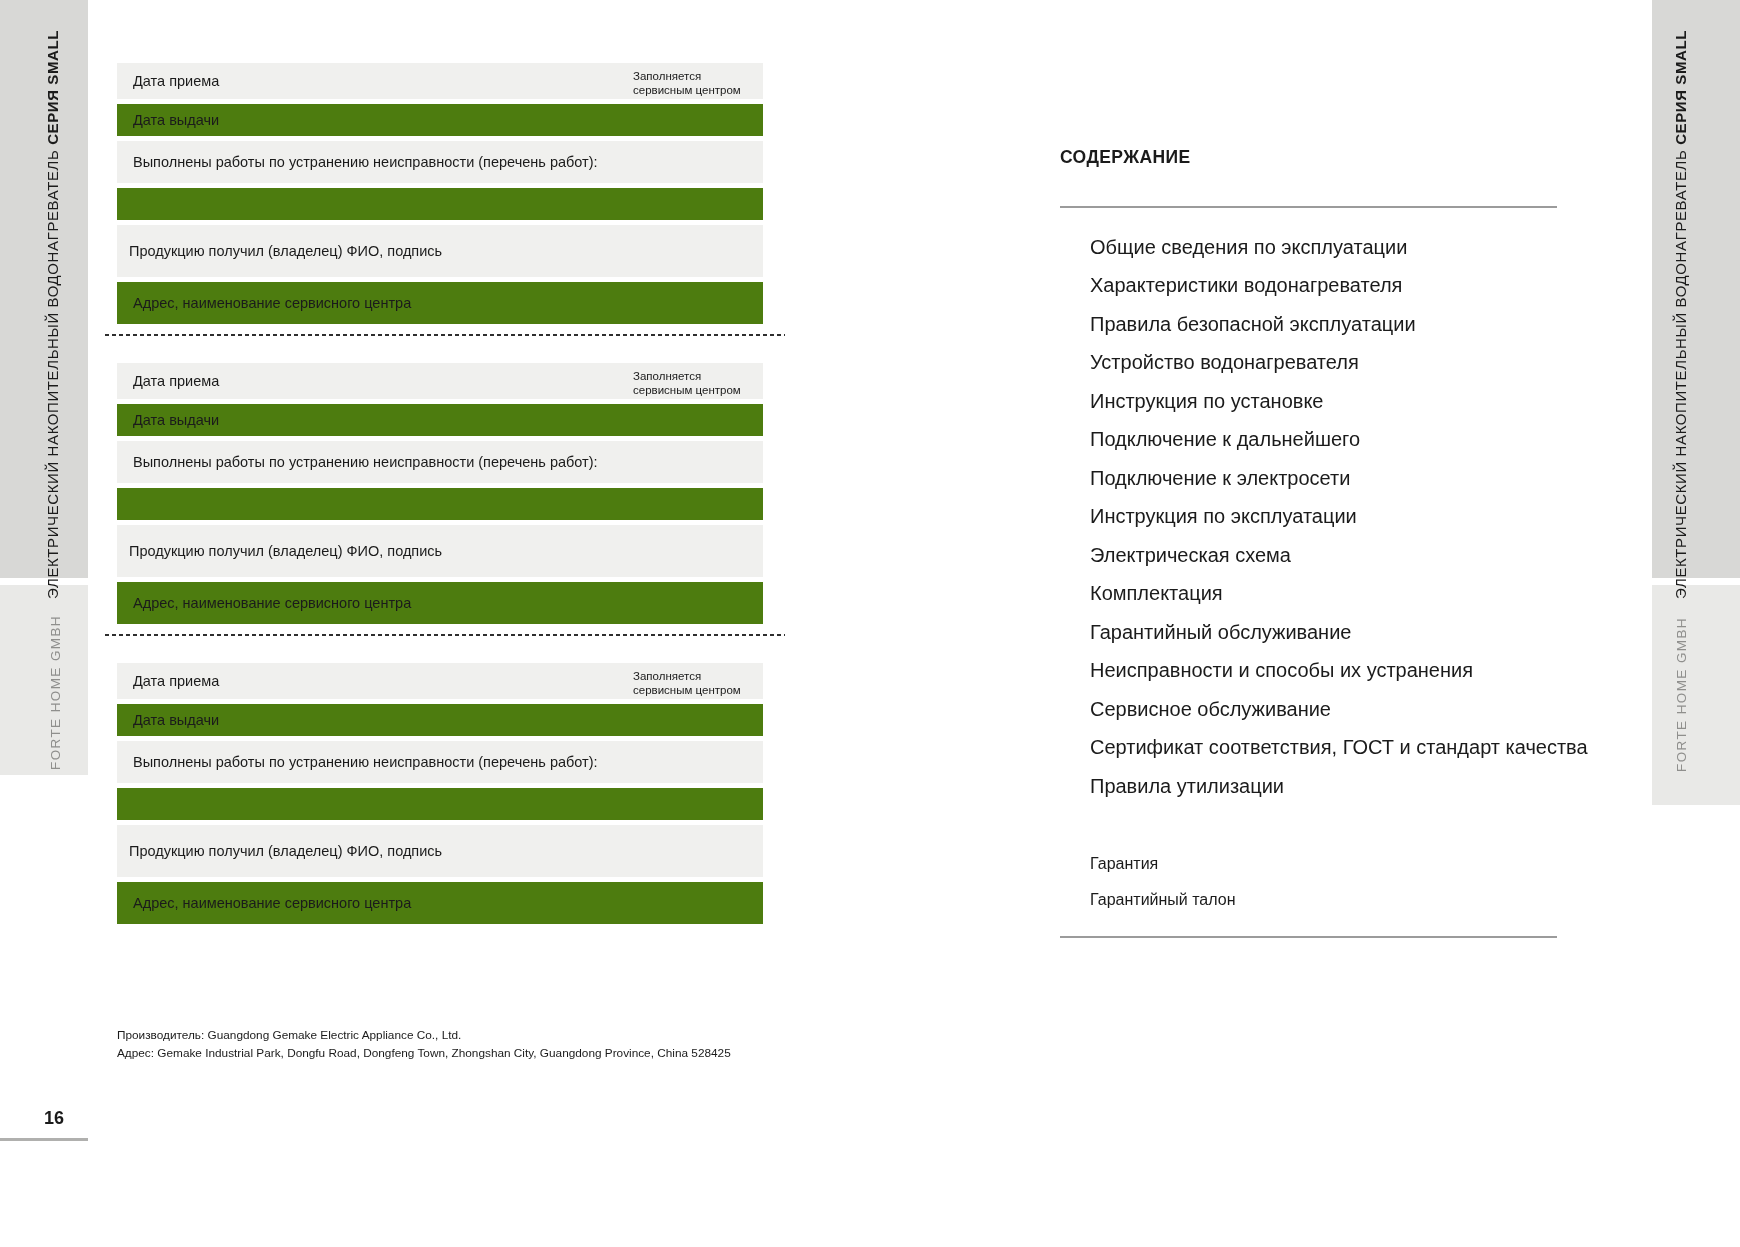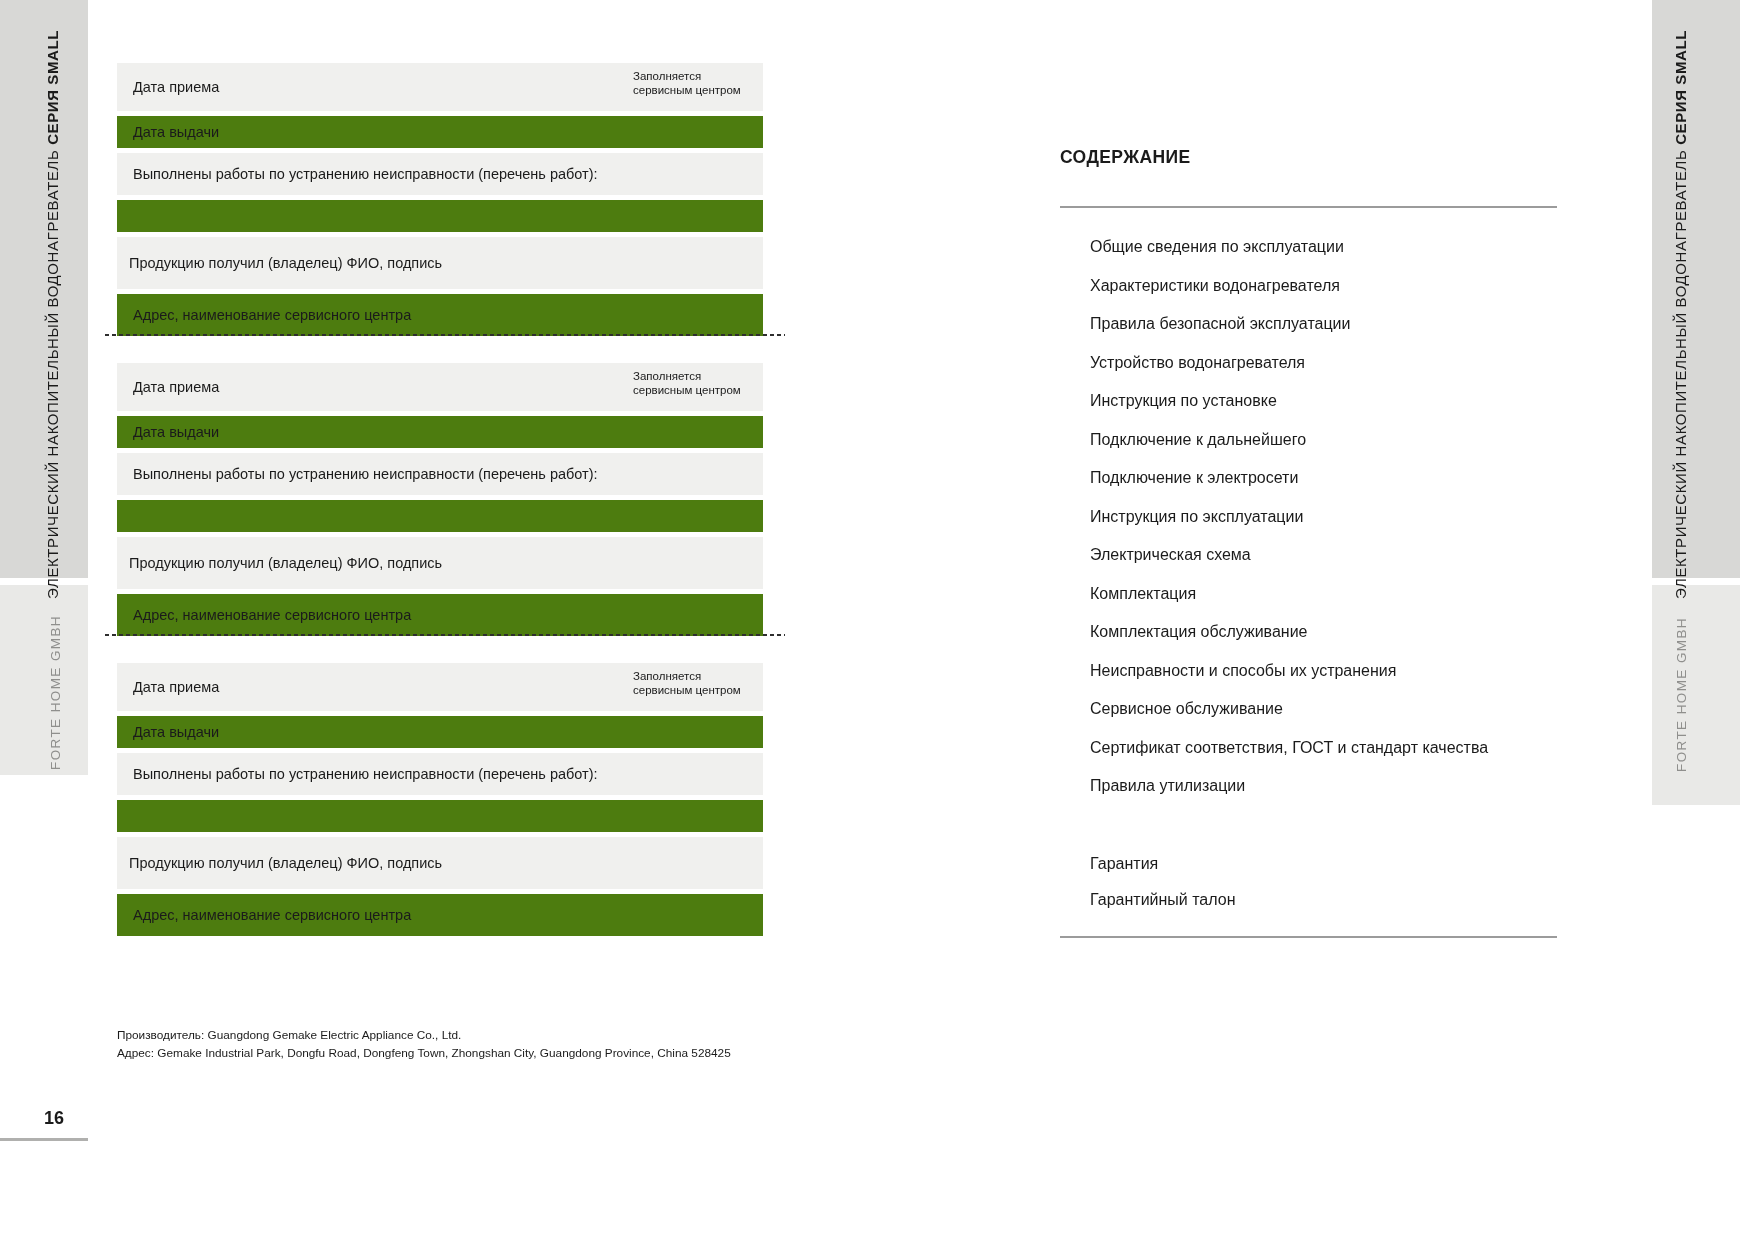--- a/index.html
+++ b/index.html
@@ -37,21 +37,21 @@
   
   .form-block { position:absolute; left:117px; width:646px; }
   .fb-1 { top:63px; } .fb-2 { top:363px; } .fb-3 { top:663px; }
   .form-row {
     position:relative; display:flex; align-items:center;
     padding-left:16px; box-sizing:border-box;
     font-size:14.5px; margin-bottom:5px;
   }
   .row-light { background:#f0f0ee; }
   .row-dark  { background:#4d7c0f; }
-  .h40 { height:48px; } .h39 { height:42px; } .h36 { height:52px;padding-left:12px; } .h32 { height:32px; }
+  .h40 { height:36px; } .h39 { height:42px; } .h36 { height:52px;padding-left:12px; } .h32 { height:32px; }
   .sc-note {
     position:absolute; left:516px; top:7px;
     font-size:11.5px; line-height:13.5px; white-space:pre-line;
   }
 
   .dashed-divider {
     position:absolute; left:105px; width:680px; height:2px;
     background:repeating-linear-gradient(90deg,#2e2e2e 0 4px,transparent 4px 7px);
   }
   .dd-1 { top:334px; } .dd-2 { top:634px; }
@@ -66,21 +66,21 @@
   .toc-title {
     position:absolute; left:1060px; top:147px;
     font-size:17.5px; font-weight:bold; letter-spacing:0.4px;
   }
   .toc-rule { position:absolute; left:1060px; width:497px; height:1.5px; background:#9b9b9b; }
   .toc-rule-top { top:206px; } .toc-rule-bottom { top:936px; }
   .toc-list, .toc-warranty-list {
     position:absolute; left:1090px; margin:0; padding:0; list-style:none;
   }
   .toc-list { top:228px; }
-  .toc-list li { height:38.5px; display:flex; align-items:center; font-size:16px;text-align:center; }
+  .toc-list li { height:38.5px; display:flex; align-items:center; font-size:20px;text-align:center; }
   .toc-warranty-list { top:846px; }
   .toc-warranty-list li { height:36px; display:flex; align-items:center; font-size:16px; }
   .toc-note {
     position:absolute; left:1090px; top:966px;
     font-size:15px; font-weight:bold; line-height:27px;
   }
 </style>
 </head>
 <body>
 
@@ -184,21 +184,21 @@
     <li>Общие сведения по эксплуатации</li>
     <li>Характеристики водонагревателя</li>
     <li>Правила безопасной эксплуатации</li>
     <li>Устройство водонагревателя</li>
     <li>Инструкция по установке</li>
     <li>Подключение к дальнейшего</li>
     <li>Подключение к электросети</li>
     <li>Инструкция по эксплуатации</li>
     <li>Электрическая схема</li>
     <li>Комплектация</li>
-    <li>Комплектация обслуживание</li>
+    <li>Гарантийный обслуживание</li>
     <li>Неисправности и способы их устранения</li>
     <li>Сервисное обслуживание</li>
     <li>Сертификат соответствия, ГОСТ и стандарт качества</li>
     <li>Правила утилизации</li>
   </ul>
 
   <ul class="toc-warranty-list">
     <li>Гарантия</li>
     <li>Гарантийный талон</li>
   </ul>

